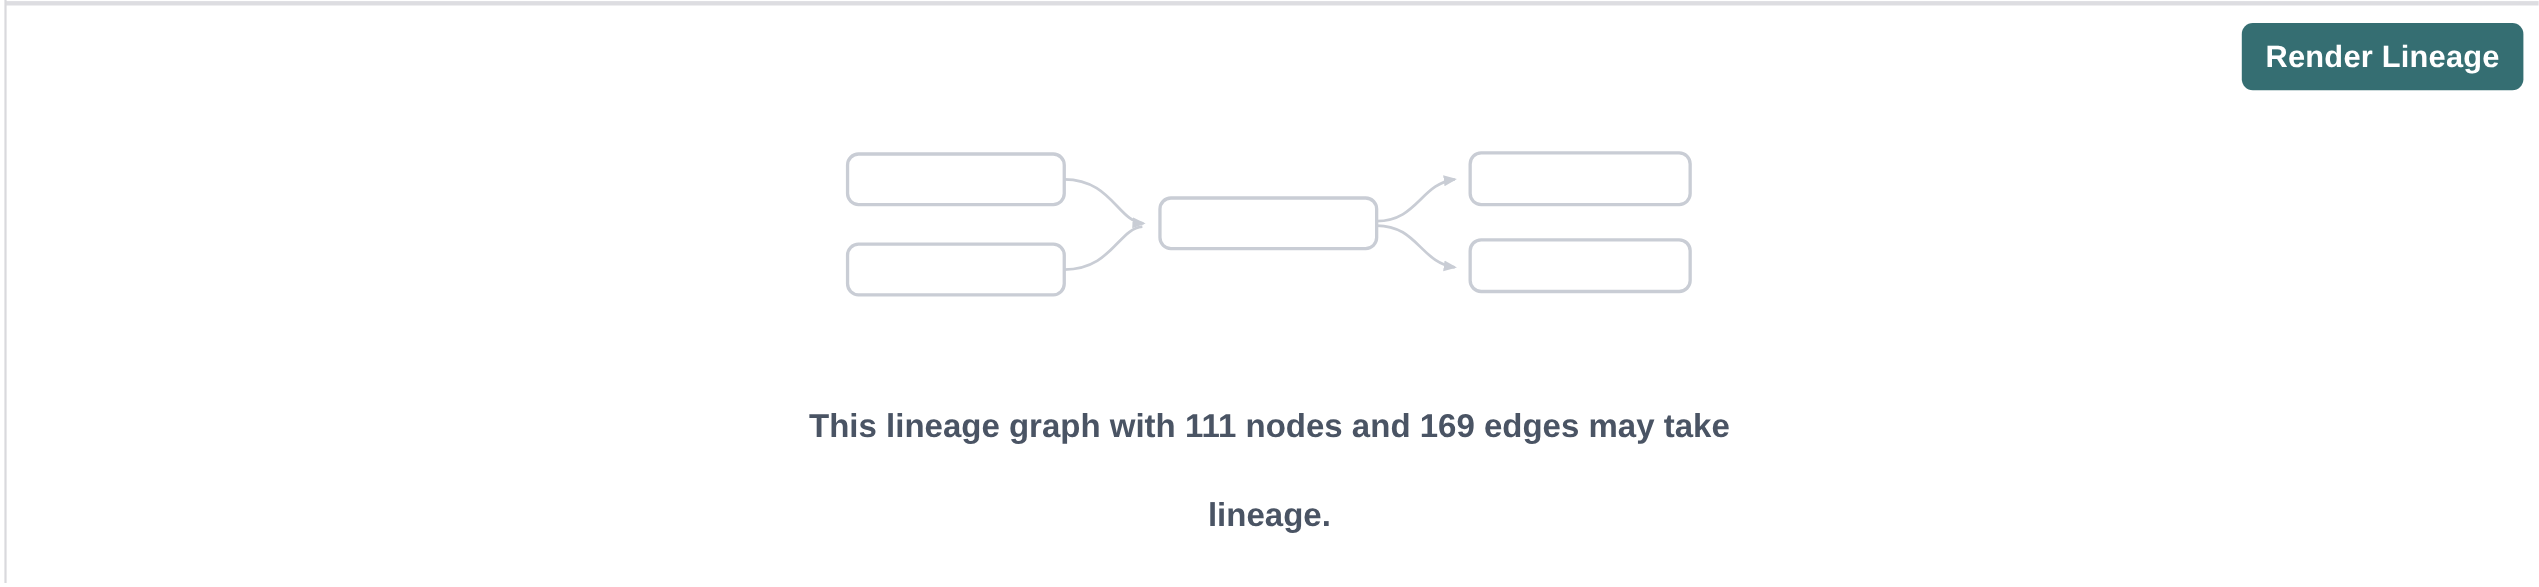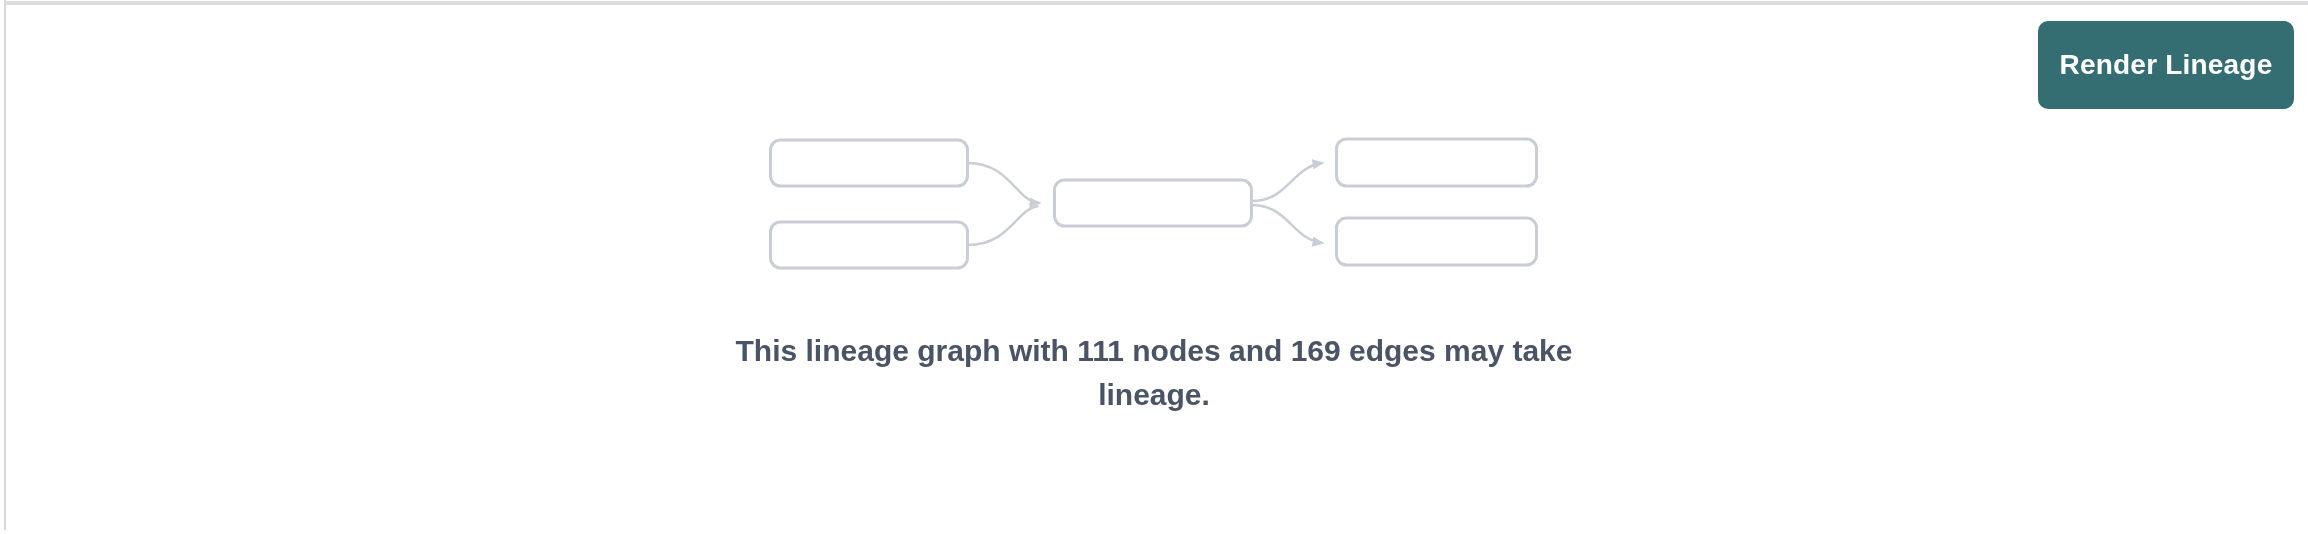--- a/index.html
+++ b/index.html
@@ -32,21 +32,21 @@
     left: 4px;
     width: 2px;
     height: 530px;
     background: #d9d9dd;
   }
   .render-btn {
     position: absolute;
     top: 21px;
     right: 14px;
     width: 256px;
-    height: 88px;
+    height: 61px;
     border: none;
     border-radius: 10px;
     background: #356e72;
     color: #ffffff;
     font-family: "Liberation Sans", sans-serif;
     font-weight: bold;
     font-size: 28px;
     letter-spacing: 0.2px;
     cursor: pointer;
     display: flex;
@@ -68,20 +68,21 @@
   .message {
     margin-top: 54px;
     text-align: center;
     color: #4a5464;
     font-weight: bold;
     font-size: 30px;
     line-height: 44px;
   }
   .message .line {
     white-space: nowrap;
+    margin-top: 37px;
   }
 </style>
 </head>
 <body>
 
 <div class="pane">
 
   <div class="top-border"></div>
   <div class="left-border"></div>
 

